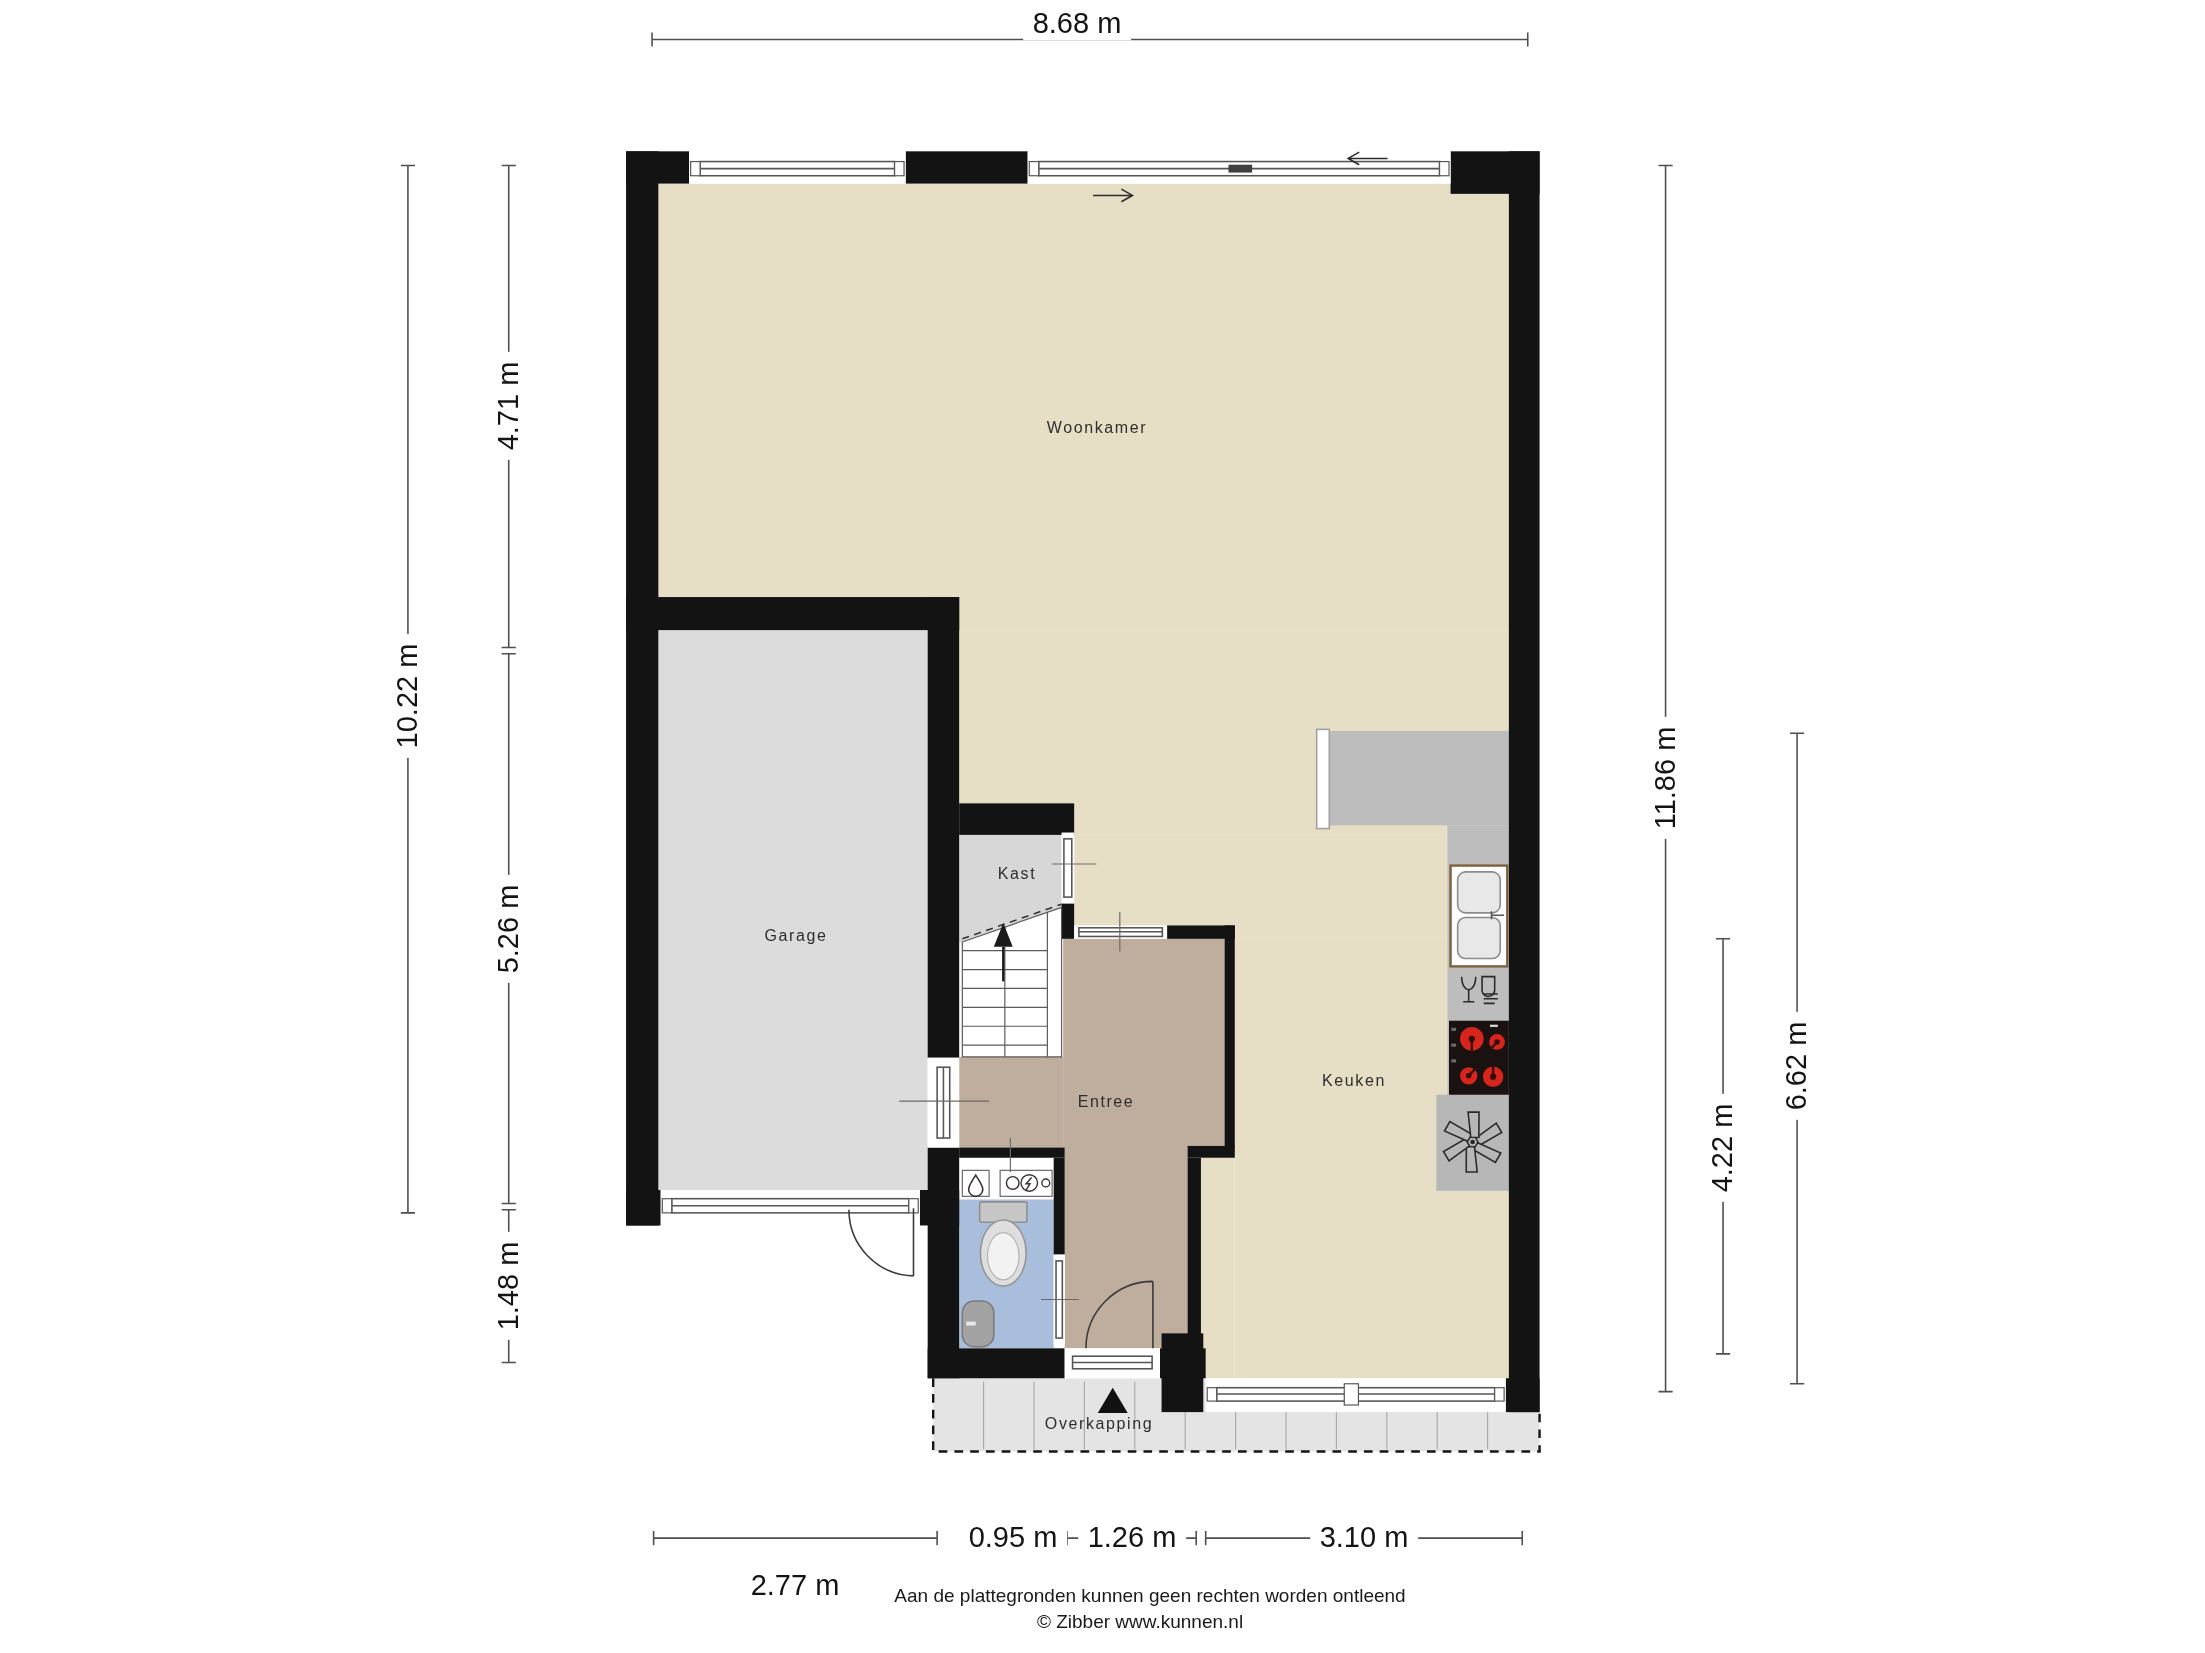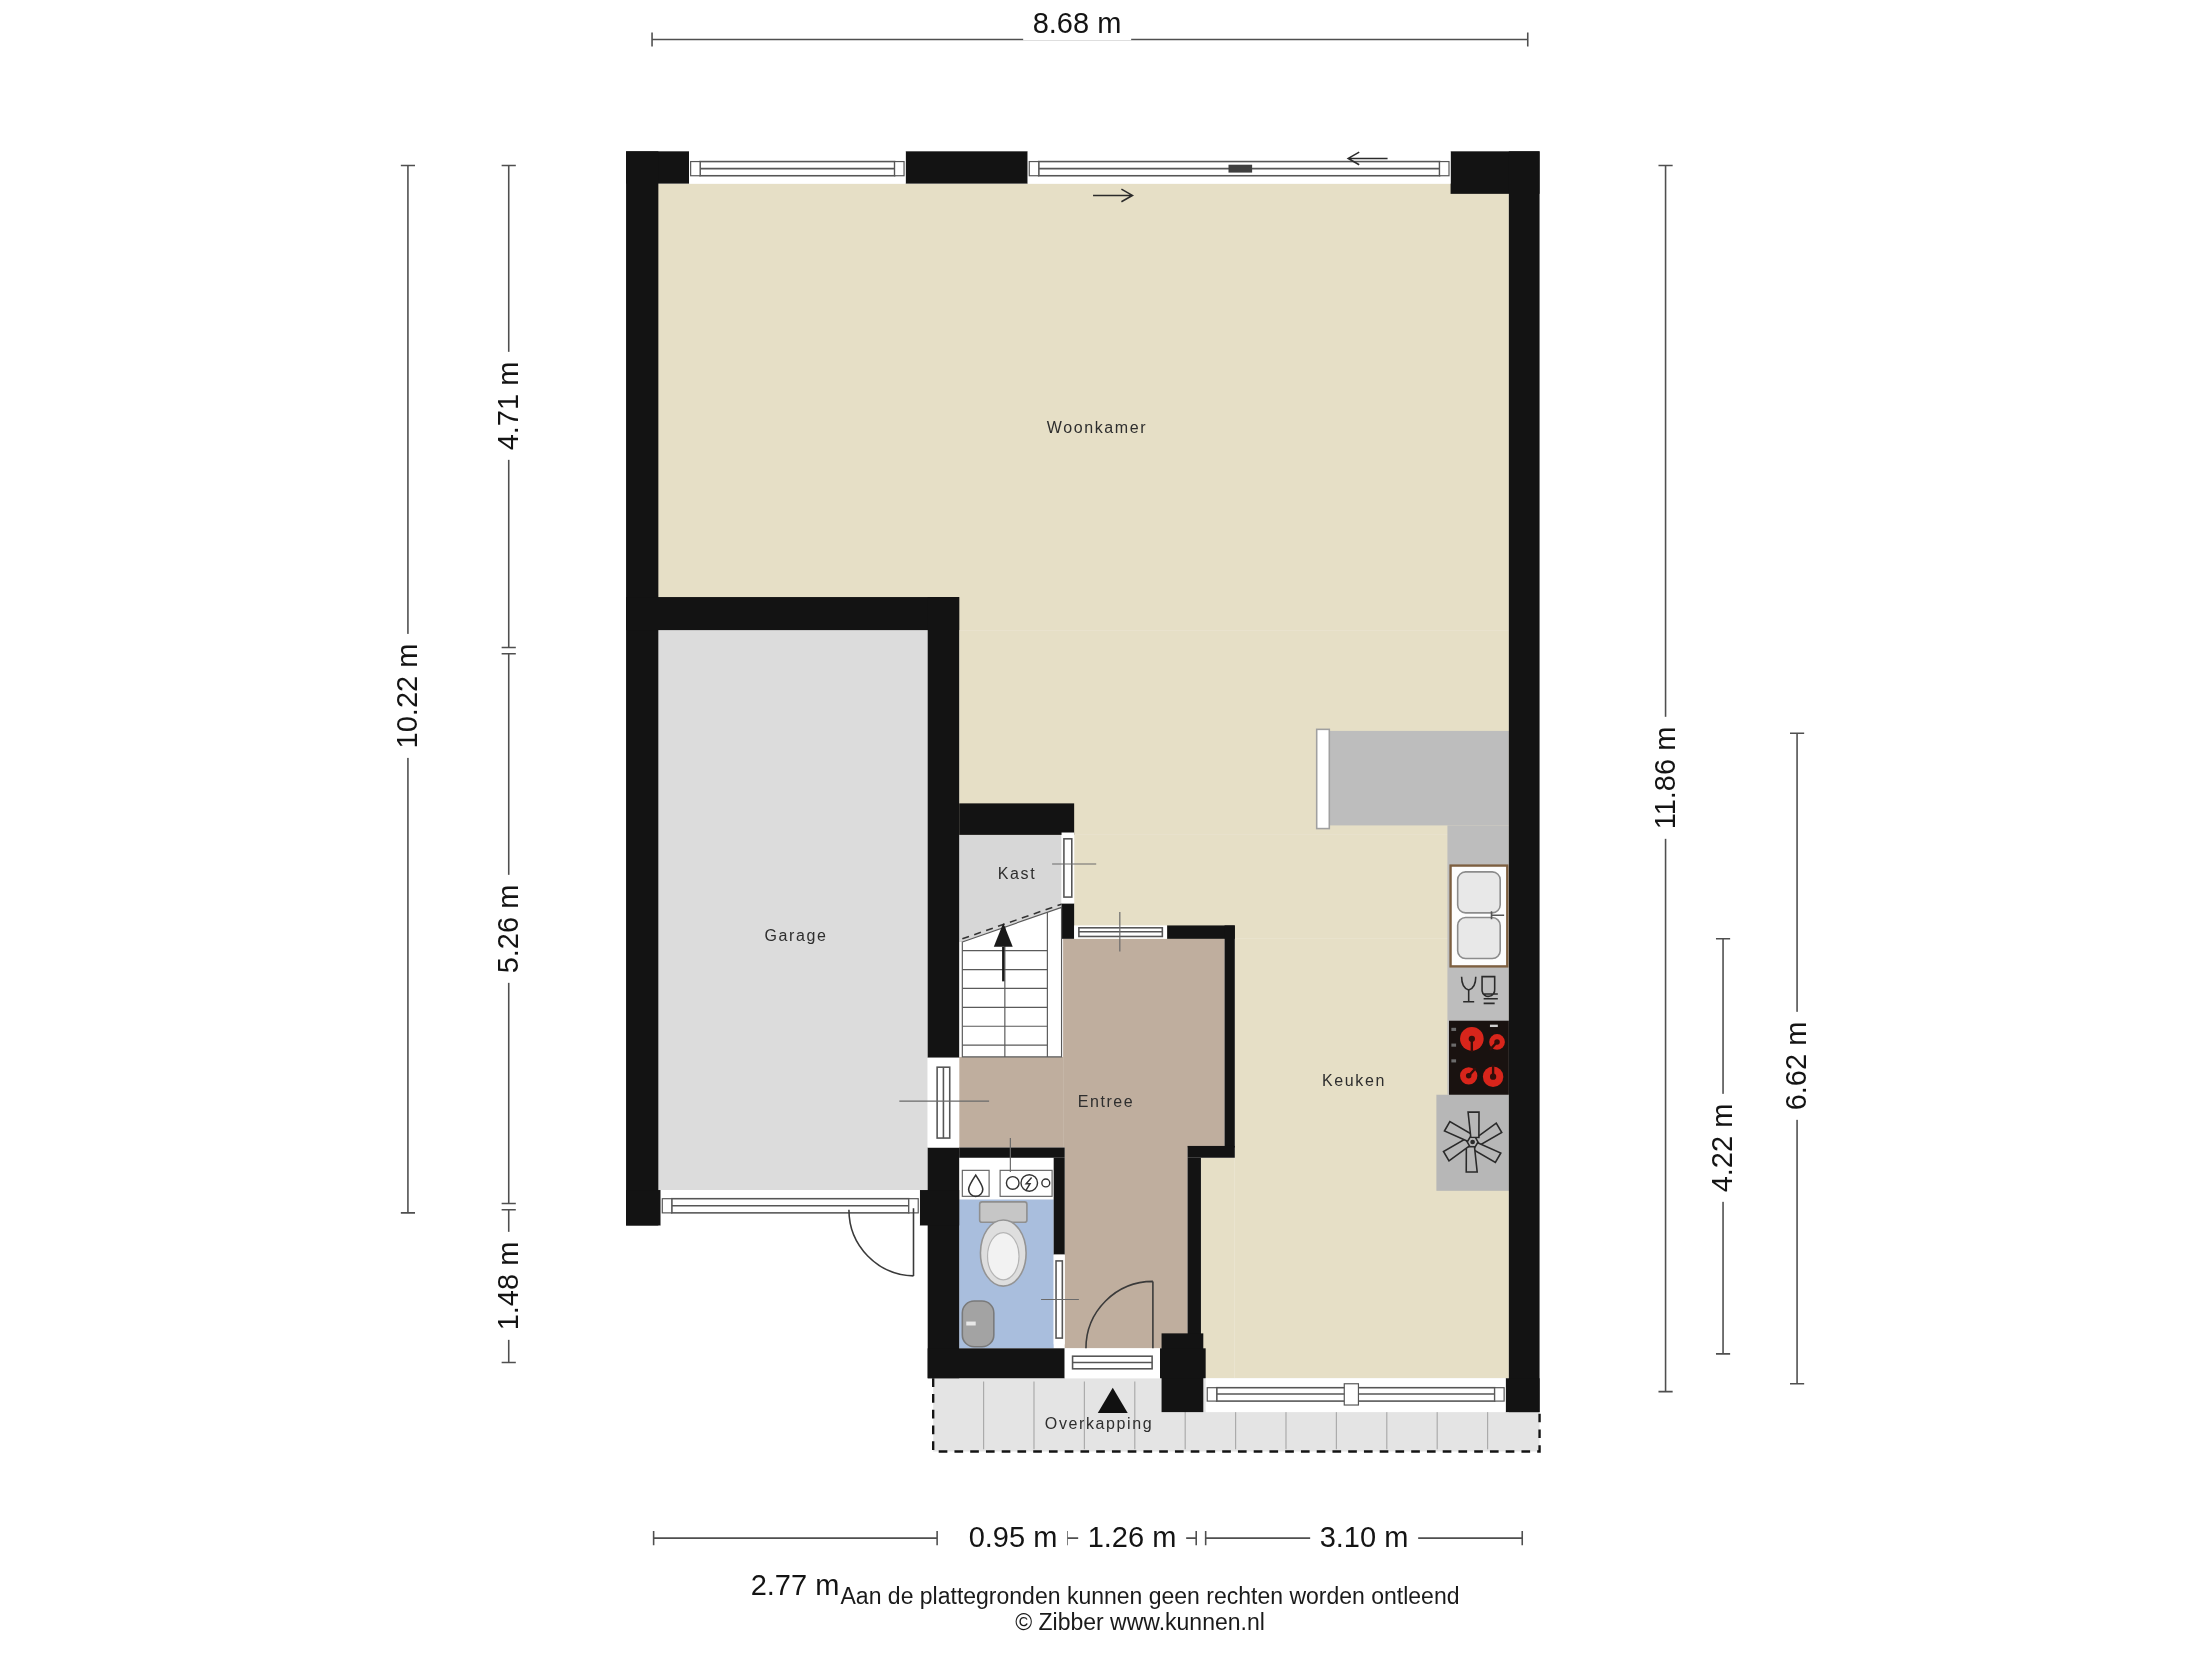--- a/index.html
+++ b/index.html
@@ -36,21 +36,21 @@
     font-size:16px; letter-spacing:1.6px; color:#2e2e2e; white-space:nowrap;
   }
   .dim-label {
     position:absolute; transform:translate(-50%,-50%);
     font-size:29px; color:#141414; background:#ffffff;
     padding:0.8px 9.5px; white-space:nowrap; line-height:1.1;
   }
   .dim-label.v { transform:translate(-50%,-50%) rotate(-90deg); }
   .footer-line {
     position:absolute; transform:translate(-50%,-50%);
-    font-size:23px; color:#1a1a1a; white-space:nowrap;
+    font-size:19px; color:#1a1a1a; white-space:nowrap;
   }
 </style>
 </head>
 <body>
 
 <div id="canvas">
 
 <svg id="plan-svg" width="2205" height="1654" viewBox="0 0 2800 2100">
 
   <g>

